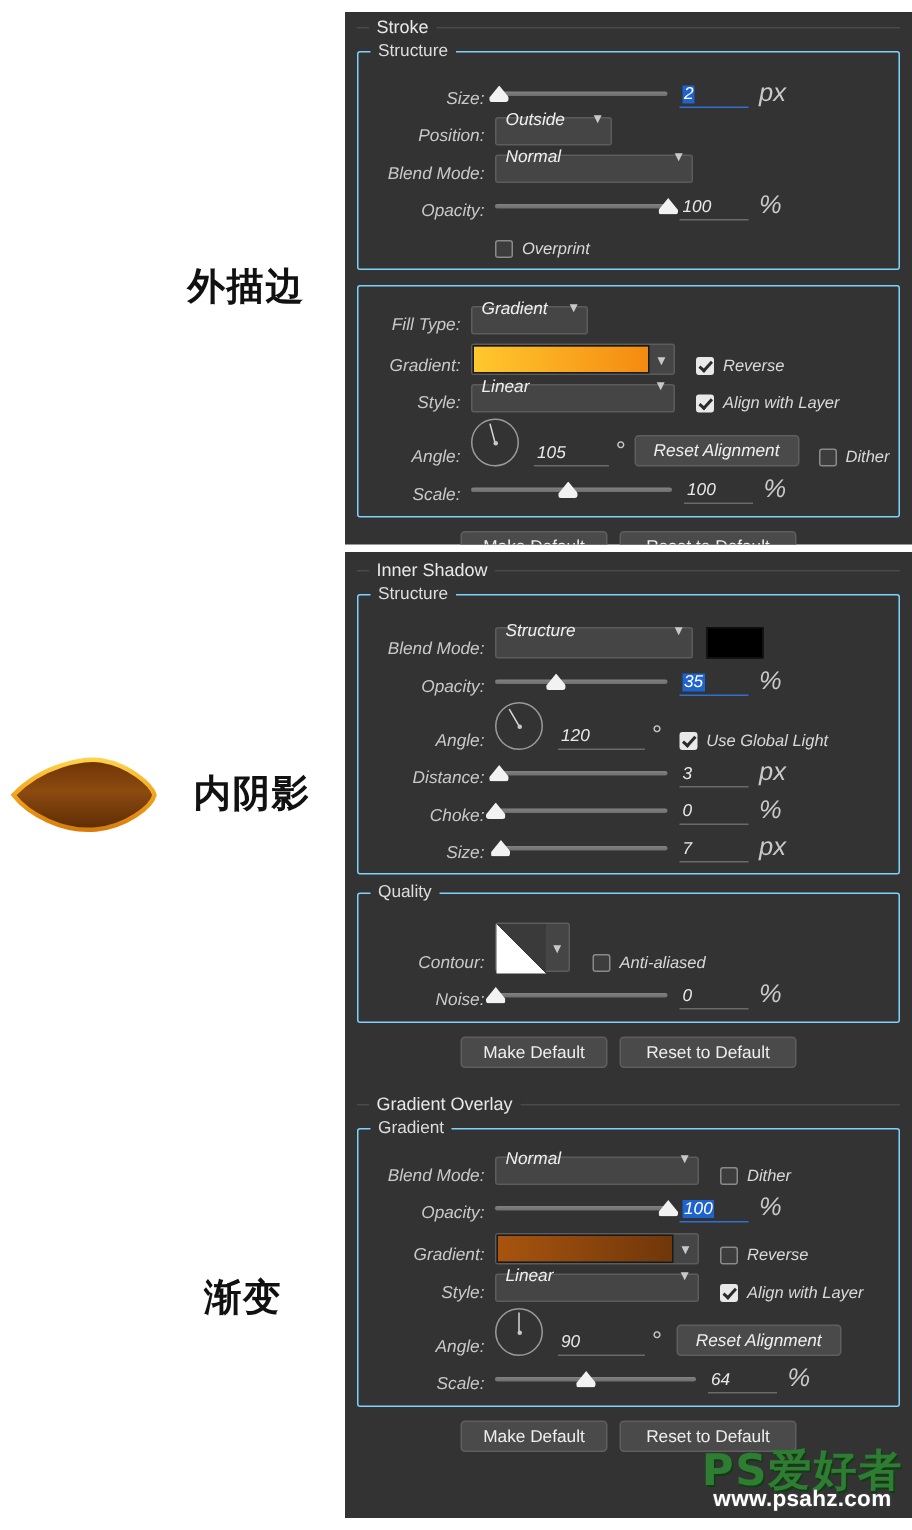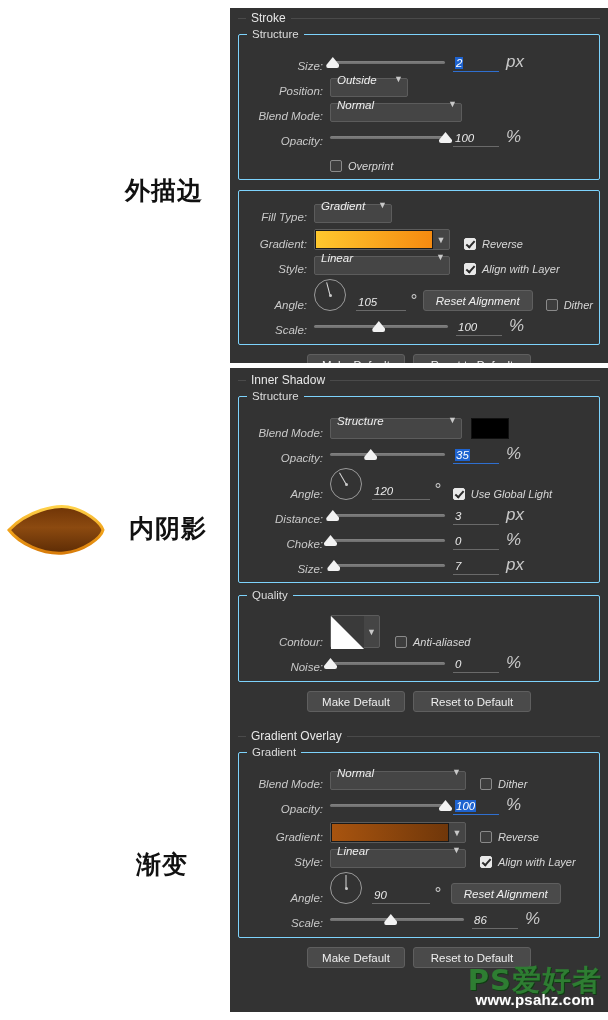--- a/index.html
+++ b/index.html
@@ -612,21 +612,21 @@
         <div class="btn" style="margin-left:10px;">Reset Alignment</div>
       </div>
 
       <div class="row">
         <div class="lab">Scale:</div>
         <div class="slider" style="width:134px;">
           <div class="track"></div>
           <div class="knob" style="left:45%;"></div>
         </div>
         <div class="num">
-          <span class="v">86</span>
+          <span class="v">64</span>
         </div>
         <div class="unit">%</div>
       </div>
     </div>
 
     <div class="btnrow">
       <div class="btn" style="width:98px;">Make Default</div>
       <div class="btn" style="width:118px;">Reset to Default</div>
     </div>
 

